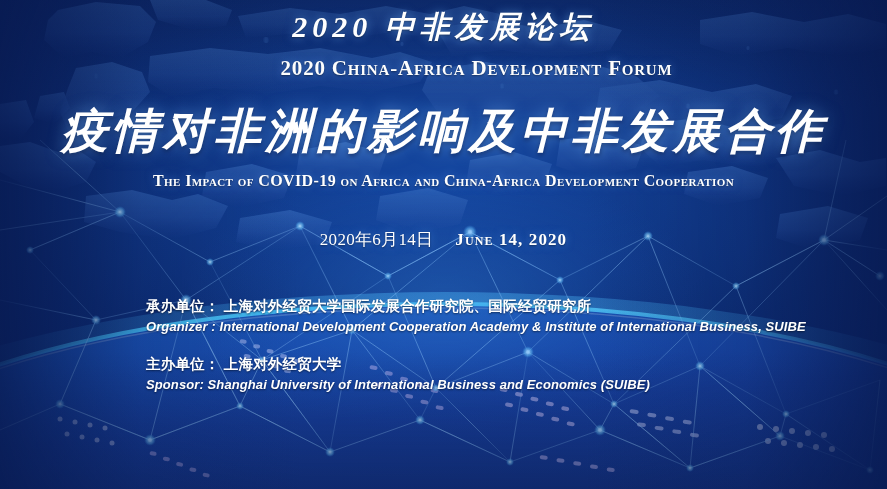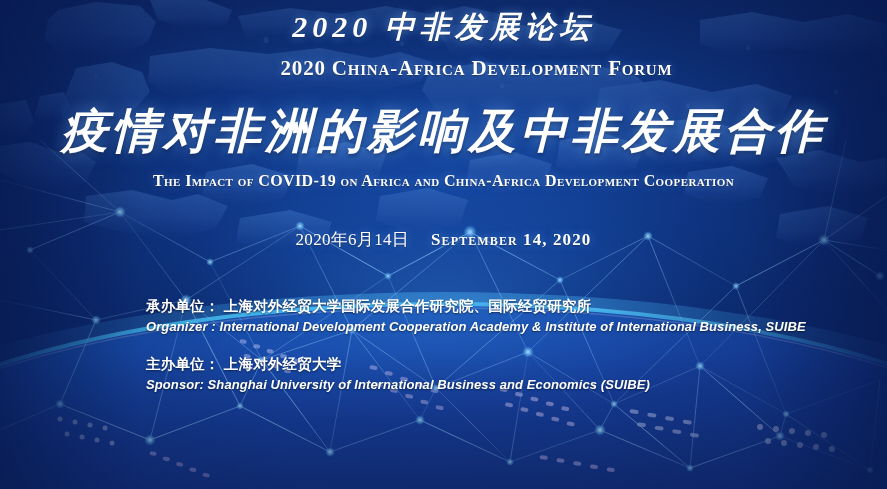--- a/index.html
+++ b/index.html
@@ -407,21 +407,21 @@
 
     <div class="row cn-forum">2020 中非发展论坛</div>
 
     <div class="row en-forum">2020 China-Africa Development Forum</div>
 
     <div class="row cn-main">疫情对非洲的影响及中非发展合作</div>
 
     <div class="row en-main">The Impact of COVID-19 on Africa and China-Africa Development Cooperation</div>
 
     <div class="row date-row">
-      <span class="date-cn">2020年6月14日</span><span class="date-en">September 14, 2020</span>
+      <span class="date-cn">2020年6月14日</span><span class="date-en">June 14, 2020</span>
     </div>
 
     <div class="credits">
       <div class="credit-block">
         <div class="credit-cn">承办单位： 上海对外经贸大学国际发展合作研究院、国际经贸研究所</div>
         <div class="credit-en">Organizer : International Development Cooperation Academy &amp; Institute of International Business, SUIBE</div>
       </div>
       <div class="credit-block">
         <div class="credit-cn">主办单位： 上海对外经贸大学</div>
         <div class="credit-en">Sponsor:  Shanghai University of International Business and Economics (SUIBE)</div>

